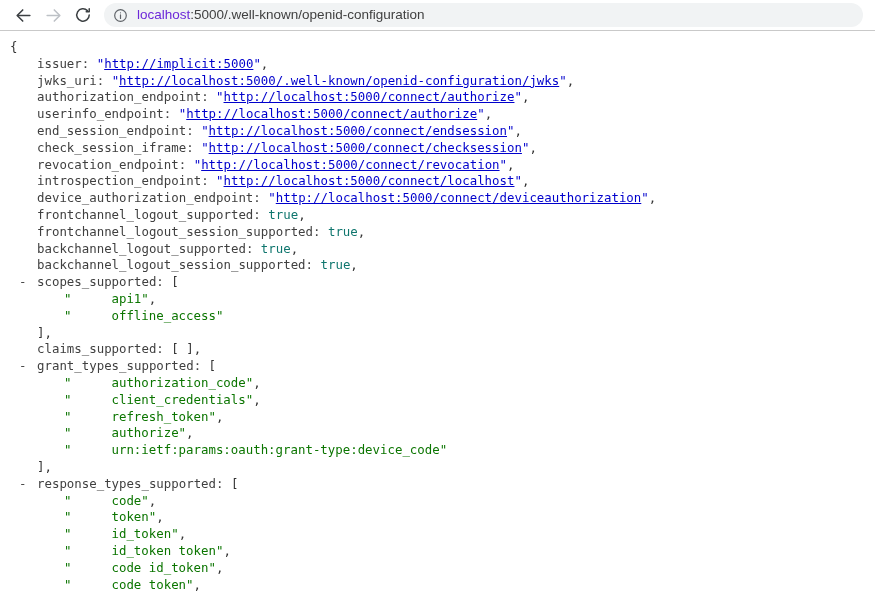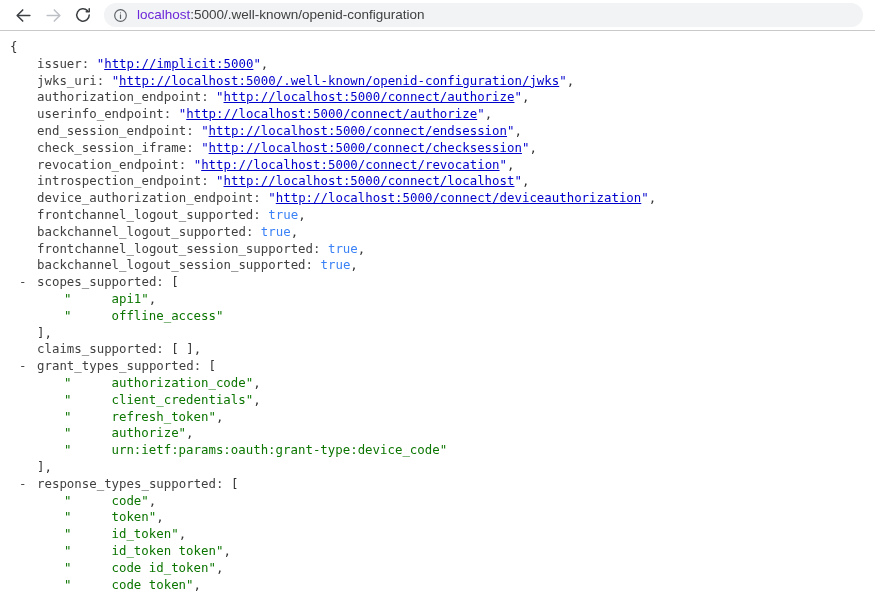--- a/index.html
+++ b/index.html
@@ -99,21 +99,21 @@
     font-weight: normal;
   }
   .colon { color: #444444; }
   .punct { color: #333333; }
   .bracket { color: #333333; }
   .v-url {
     color: #0000cc;
     text-decoration: underline;
   }
   .v-str { color: #0b7500; margin-left: 40px; }
-  .v-bool { color: #3b82f6; }
+  .v-bool { color: #0f766e; }
   .q-url { color: #0000cc; text-decoration: none; }
   .q-str { color: #0b7500; }
 </style>
 </head>
 <body>
 
 <div id="browser-toolbar">
 
   <div class="nav-btn">
     <span>
@@ -173,23 +173,23 @@
   <div class="jrow ind1"><span class="k">check_session_iframe</span><span class="colon">:</span>&nbsp;<span class="q-url">"</span><span class="v-url">http://localhost:5000/connect/checksession</span><span class="q-url">"</span><span class="punct">,</span></div>
 
   <div class="jrow ind1"><span class="k">revocation_endpoint</span><span class="colon">:</span>&nbsp;<span class="q-url">"</span><span class="v-url">http://localhost:5000/connect/revocation</span><span class="q-url">"</span><span class="punct">,</span></div>
 
   <div class="jrow ind1"><span class="k">introspection_endpoint</span><span class="colon">:</span>&nbsp;<span class="q-url">"</span><span class="v-url">http://localhost:5000/connect/localhost</span><span class="q-url">"</span><span class="punct">,</span></div>
 
   <div class="jrow ind1"><span class="k">device_authorization_endpoint</span><span class="colon">:</span>&nbsp;<span class="q-url">"</span><span class="v-url">http://localhost:5000/connect/deviceauthorization</span><span class="q-url">"</span><span class="punct">,</span></div>
 
   <div class="jrow ind1"><span class="k">frontchannel_logout_supported</span><span class="colon">:</span>&nbsp;<span class="v-bool">true</span><span class="punct">,</span></div>
 
+  <div class="jrow ind1"><span class="k">frontchannel_logout_session_supported</span><span class="colon">:</span>&nbsp;<span class="v-bool">true</span><span class="punct">,</span></div>
+
   <div class="jrow ind1"><span class="k">backchannel_logout_supported</span><span class="colon">:</span>&nbsp;<span class="v-bool">true</span><span class="punct">,</span></div>
-
-  <div class="jrow ind1"><span class="k">frontchannel_logout_session_supported</span><span class="colon">:</span>&nbsp;<span class="v-bool">true</span><span class="punct">,</span></div>
 
   <div class="jrow ind1"><span class="k">backchannel_logout_session_supported</span><span class="colon">:</span>&nbsp;<span class="v-bool">true</span><span class="punct">,</span></div>
 
   <div class="jrow ind1"><span class="twisty">-</span><span class="k">scopes_supported</span><span class="colon">:</span>&nbsp;<span class="bracket">[</span></div>
   <div class="jrow ind2"><span class="q-str">"</span><span class="v-str">api1</span><span class="q-str">"</span><span class="punct">,</span></div>
   <div class="jrow ind2"><span class="q-str">"</span><span class="v-str">offline_access</span><span class="q-str">"</span></div>
   <div class="jrow ind1"><span class="bracket">]</span><span class="punct">,</span></div>
 
   <div class="jrow ind1"><span class="k">claims_supported</span><span class="colon">:</span>&nbsp;<span class="bracket">[ ]</span><span class="punct">,</span></div>
 

